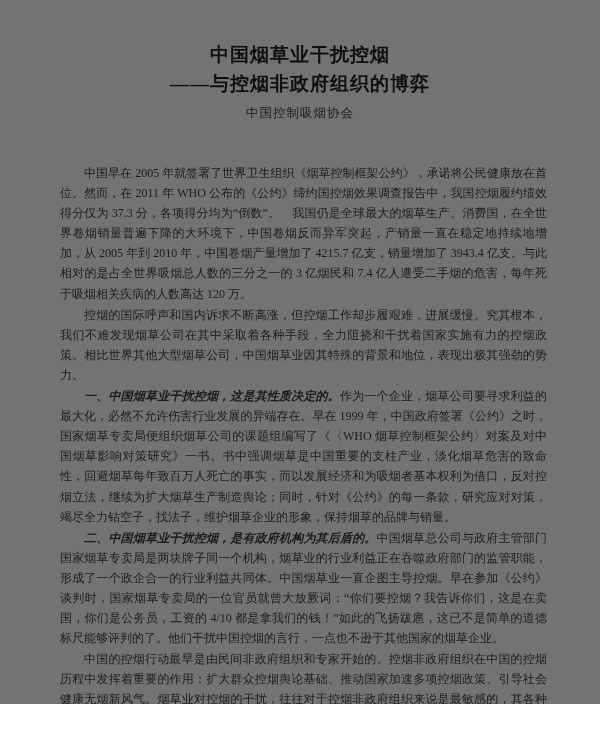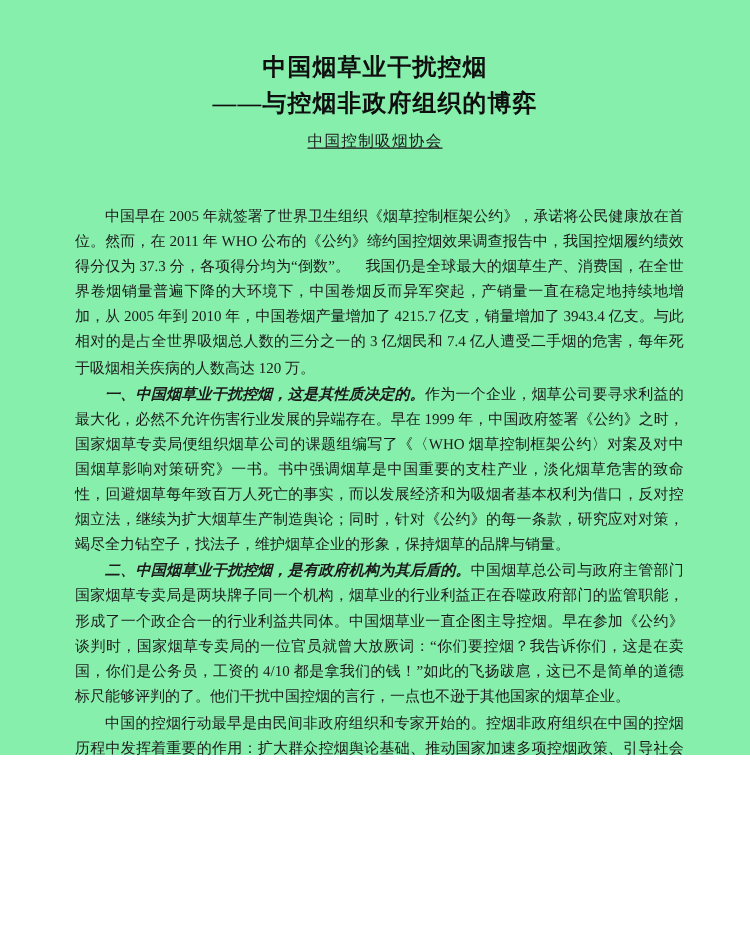--- a/index.html
+++ b/index.html
@@ -3,42 +3,41 @@
 <meta charset="utf-8">
 <style>
   * { margin: 0; padding: 0; box-sizing: border-box; }
   html, body { background: #ffffff; }
   body {
     width: 600px; height: 742px;
     font-family: "Liberation Serif", "DejaVu Serif", serif;
   }
   .page {
     position: relative;
-    width: 600px; height: 604px;
-    background: #86efac;
+    width: 600px; height: 704px;
+    background: #737373;
     overflow: hidden;
     color: #161616;
   }
   .doc-header { padding-top: 40px; text-align: center; }
   .title-line {
     font-size: 19px; font-weight: bold;
     letter-spacing: 1px; line-height: 29px;
     color: #0f0f0f;
   }
   .author {
     margin-top: 12px;
     font-size: 15px; font-style: italic;
     letter-spacing: 6px; text-indent: 6px;
     color: #1a1a1a;
   }
   .affiliation {
     margin-top: 7px;
     font-size: 12.5px; letter-spacing: 1px;
     color: #1a1a1a;
-    text-decoration: underline;
   }
   .doc-body {
     position: absolute;
     top: 163px; left: 60px; width: 487px;
   }
   .para {
     font-size: 12px; line-height: 20.1px;
     text-align: justify; text-indent: 2em;
     color: #1b1b1b;
     margin-bottom: 1px;
@@ -59,20 +58,21 @@
 <div class="page">
 
   <header class="doc-header">
     <div class="title-line">中国烟草业干扰控烟</div>
     <div class="title-line">——与控烟非政府组织的博弈</div>
     <div class="affiliation">中国控制吸烟协会</div>
   </header>
 
   <main class="doc-body">
     <p class="para"><span class="lead"></span><span>中国早在 2005 年就签署了世界卫生组织《烟草控制框架公约》，承诺将公民健康放在首位。然而，在 2011 年 WHO 公布的《公约》缔约国控烟效果调查报告中，我国控烟履约绩效得分仅为 37.3 分，各项得分均为“倒数”。　我国仍是全球最大的烟草生产、消费国，在全世界卷烟销量普遍下降的大环境下，中国卷烟反而异军突起，产销量一直在稳定地持续地增加，从 2005 年到 2010 年，中国卷烟产量增加了 4215.7 亿支，销量增加了 3943.4 亿支。与此相对的是占全世界吸烟总人数的三分之一的 3 亿烟民和 7.4 亿人遭受二手烟的危害，每年死于吸烟相关疾病的人数高达 120 万。</span></p>
+    <p class="para"><span class="lead"></span><span>控烟的国际呼声和国内诉求不断高涨，但控烟工作却步履艰难，进展缓慢。究其根本，我们不难发现烟草公司在其中采取着各种手段，全力阻挠和干扰着国家实施有力的控烟政策。相比世界其他大型烟草公司，中国烟草业因其特殊的背景和地位，表现出极其强劲的势力。</span></p>
     <p class="para"><span class="lead">一、中国烟草业干扰控烟，这是其性质决定的。</span><span>作为一个企业，烟草公司要寻求利益的最大化，必然不允许伤害行业发展的异端存在。早在 1999 年，中国政府签署《公约》之时，国家烟草专卖局便组织烟草公司的课题组编写了《〈WHO 烟草控制框架公约〉对案及对中国烟草影响对策研究》一书。书中强调烟草是中国重要的支柱产业，淡化烟草危害的致命性，回避烟草每年致百万人死亡的事实，而以发展经济和为吸烟者基本权利为借口，反对控烟立法，继续为扩大烟草生产制造舆论；同时，针对《公约》的每一条款，研究应对对策，竭尽全力钻空子，找法子，维护烟草企业的形象，保持烟草的品牌与销量。</span></p>
     <p class="para"><span class="lead">二、中国烟草业干扰控烟，是有政府机构为其后盾的。</span><span>中国烟草总公司与政府主管部门国家烟草专卖局是两块牌子同一个机构，烟草业的行业利益正在吞噬政府部门的监管职能，形成了一个政企合一的行业利益共同体。中国烟草业一直企图主导控烟。早在参加《公约》谈判时，国家烟草专卖局的一位官员就曾大放厥词：“你们要控烟？我告诉你们，这是在卖国，你们是公务员，工资的 4/10 都是拿我们的钱！”如此的飞扬跋扈，这已不是简单的道德标尺能够评判的了。他们干扰中国控烟的言行，一点也不逊于其他国家的烟草企业。</span></p>
     <p class="para"><span class="lead"></span><span>中国的控烟行动最早是由民间非政府组织和专家开始的。控烟非政府组织在中国的控烟历程中发挥着重要的作用：扩大群众控烟舆论基础、推动国家加速多项控烟政策、引导社会健康无烟新风气。烟草业对控烟的干扰，往往对于控烟非政府组织来说是最敏感的，其各种花招和手段都会遭到控烟组织理性的揭露与批判。这是一场势力悬殊的较量，但也是生命与健康危害的博弈。归纳起来</span></p>
   </main>
 
   <div class="page-number">-69-</div>
 
 </div>
 
 </body></html>

